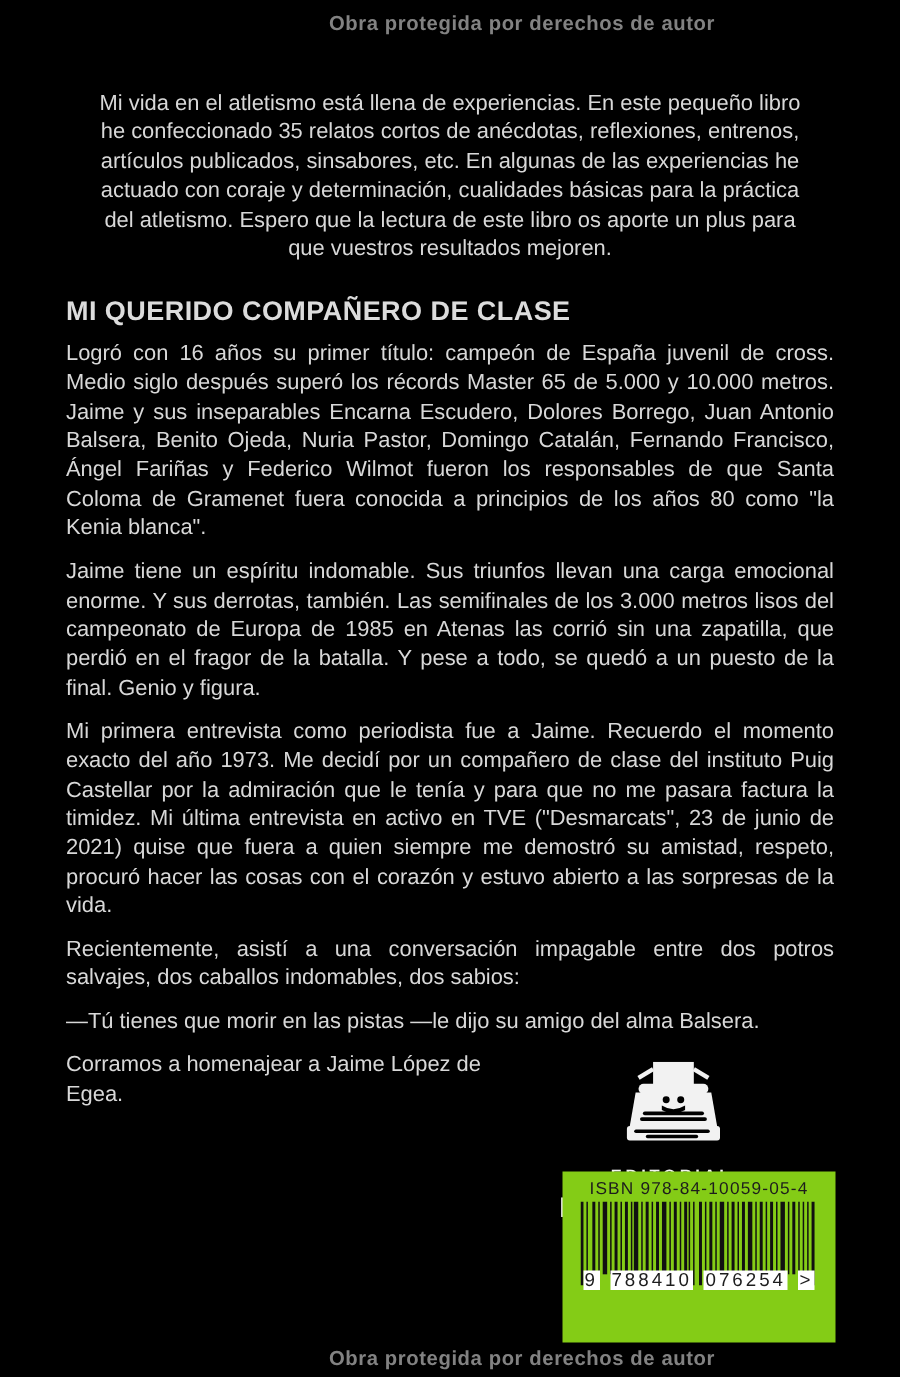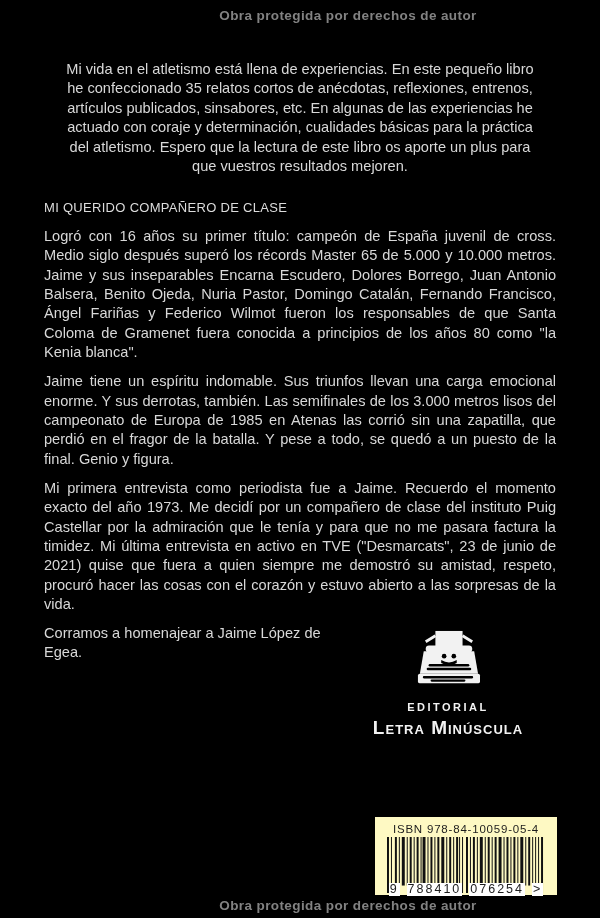--- a/index.html
+++ b/index.html
@@ -28,22 +28,22 @@
     color:#d8d8d8;
     font-size:14.6px;
     line-height:19.4px;
   }
   .intro{
     text-align:center;
     padding:0 14px;
     margin:0 0 22px 0;
   }
   .section-heading{
-    font-size:13px;
-    font-weight:400;
+    font-size:18px;
+    font-weight:700;
     letter-spacing:.3px;
     margin:0 0 9px 0;
     color:#dcdcdc;
   }
   .para{
     text-align:justify;
     margin:0 0 9.5px 0;
   }
   .para.no-justify{text-align:left;}
   .bottom-row{
@@ -74,22 +74,22 @@
   }
   .publisher-line2{
     font-size:19px;
     font-weight:bold;
     font-variant:small-caps;
     letter-spacing:1px;
   }
   .barcode-box{
     position:absolute;
     right:43px;bottom:23px;
-    width:182px;height:78px;
-    background:#fef9c3;
+    width:182px;height:114px;
+    background:#84cc16;
     box-sizing:border-box;
     padding-top:6px;
     text-align:center;
   }
   .isbn-label{
     color:#1d1d1d;
     font-size:11.5px;
     letter-spacing:.8px;
     margin-bottom:2px;
   }
@@ -116,20 +116,22 @@
 <div class="watermark top">Obra protegida por derechos de autor</div>
 
 <div class="page">
   <p class="intro">Mi vida en el atletismo está llena de experiencias. En este pequeño libro he confeccionado 35 relatos cortos de anécdotas, reflexiones, entrenos, artículos publicados, sinsabores, etc. En algunas de las experiencias he actuado con coraje y determinación, cualidades básicas para la práctica del atletismo. Espero que la lectura de este libro os aporte un plus para que vuestros resultados mejoren.</p>
 
   <h2 class="section-heading">MI QUERIDO COMPAÑERO DE CLASE</h2>
 
   <p class="para">Logró con 16 años su primer título: campeón de España juvenil de cross. Medio siglo después superó los récords Master 65 de 5.000 y 10.000 metros. Jaime y sus inseparables Encarna Escudero, Dolores Borrego, Juan Antonio Balsera, Benito Ojeda, Nuria Pastor, Domingo Catalán, Fernando Francisco, Ángel Fariñas y Federico Wilmot fueron los responsables de que Santa Coloma de Gramenet fuera conocida a principios de los años 80 como "la Kenia blanca".</p>
   <p class="para">Jaime tiene un espíritu indomable. Sus triunfos llevan una carga emocional enorme. Y sus derrotas, también. Las semifinales de los 3.000 metros lisos del campeonato de Europa de 1985 en Atenas las corrió sin una zapatilla, que perdió en el fragor de la batalla. Y pese a todo, se quedó a un puesto de la final. Genio y figura.</p>
   <p class="para">Mi primera entrevista como periodista fue a Jaime. Recuerdo el momento exacto del año 1973. Me decidí por un compañero de clase del instituto Puig Castellar por la admiración que le tenía y para que no me pasara factura la timidez. Mi última entrevista en activo en TVE ("Desmarcats", 23 de junio de 2021) quise que fuera a quien siempre me demostró su amistad, respeto, procuró hacer las cosas con el corazón y estuvo abierto a las sorpresas de la vida.</p>
+  <p class="para">Recientemente, asistí a una conversación impagable entre dos potros salvajes, dos caballos indomables, dos sabios:</p>
+  <p class="para no-justify">—Tú tienes que morir en las pistas —le dijo su amigo del alma Balsera.</p>
 
   <div class="bottom-row">
     <div class="bottom-left">
       <p class="para no-justify">Corramos a homenajear a Jaime López de Egea.</p>
 
     </div>
     <div class="bottom-right">
       <div class="publisher-logo">
         <svg class="tw" width="78" height="64" viewBox="0 0 80 66">
 

